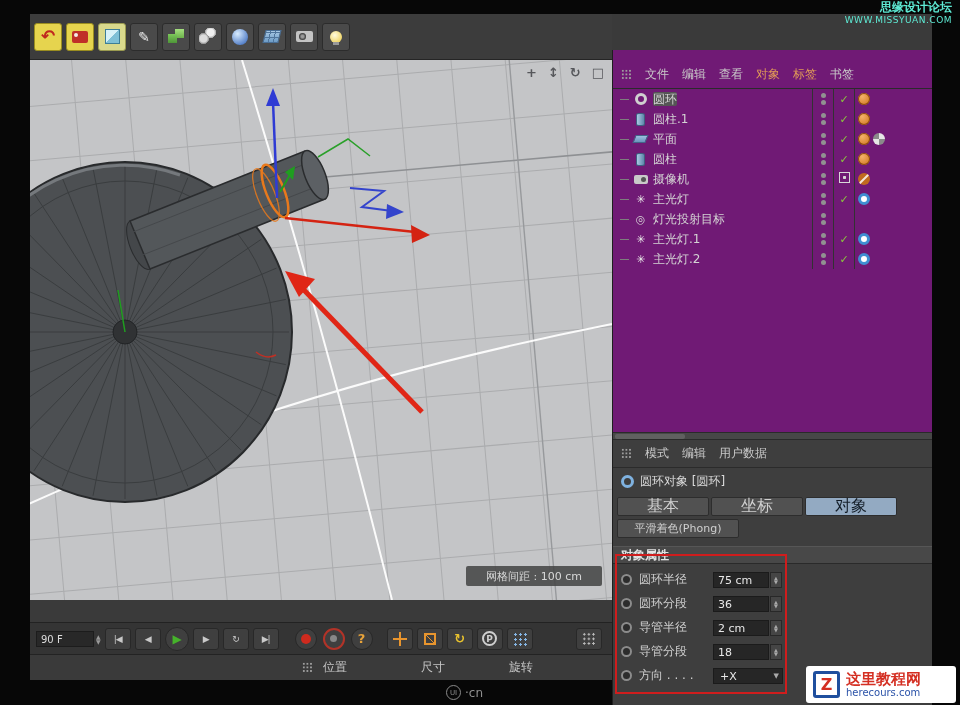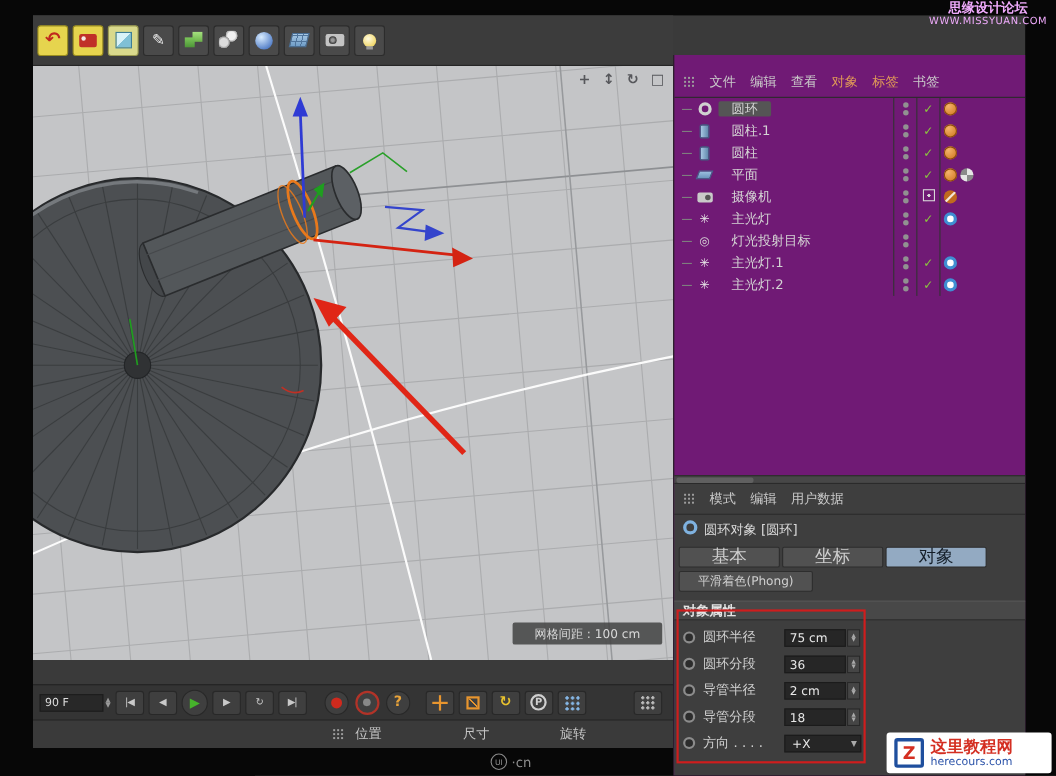--- a/index.html
+++ b/index.html
@@ -71,21 +71,21 @@
 
   
   #panel{position:absolute;left:582px;top:0;width:320px;height:666px;background:#701a75;border-left:1px solid #1e1e1e;margin-top:36px;}
   #om{position:absolute;left:0;top:0;width:100%;height:382px;overflow:hidden}
   #om-menu{display:flex;gap:13px;align-items:center;padding:16px 8px 5px 8px;font-size:12px;color:#c9c9c9;border-bottom:1px solid #2b2b2b}
   #om-menu .hlw{color:#e09a57}
   .om-row{display:flex;align-items:center;height:20px;font-size:12px;color:#d4d4d4}
   .twig{width:9px;border-top:1px solid #7e7e7e;margin:0 3px 0 7px}
   .oicon{width:17px;display:flex;justify-content:center;align-items:center;margin-right:4px}
   .oname{flex:1;white-space:nowrap;overflow:hidden}
-  .oname span{padding:0 12px;border-radius:2px}
+  .oname span{padding:0 0;border-radius:2px}
   .oname.sel span{background:#555555}
   .cdots{width:22px;height:100%;display:flex;flex-direction:column;align-items:center;justify-content:center;gap:2px;border-left:1px solid #323232;border-right:1px solid #323232}
   .cdots i{width:5px;height:5px;border-radius:50%;background:#919191}
   .cchk{width:20px;text-align:center;font-size:11px}
   .cchk.on::before{content:"✓";color:#8cc63e;font-weight:bold}
   .cchk.cam::before{content:"";display:inline-block;width:9px;height:9px;border:1px solid #d8d8d8;background:radial-gradient(#d8d8d8 1.4px,transparent 1.5px) center no-repeat}
   .ctags{width:78px;display:flex;align-items:center;gap:3px;padding-left:3px;border-left:1px solid #323232;height:100%}
   .tag{width:12px;height:12px;border-radius:50%;display:block}
   .tag.phong{background:radial-gradient(circle at 35% 30%,#f4b36a,#cc6f16);box-shadow:inset 0 0 0 1px #8a4a0e}
   .tag.comp{background:conic-gradient(#e6e6e6 0 90deg,#8a8a8a 0 180deg,#e6e6e6 0 270deg,#8a8a8a 0)}
@@ -102,41 +102,41 @@
   .ico-light::before{content:"✳"}
   .ico-ltarget{color:#d8d8d8;font-size:11px;line-height:1}
   .ico-ltarget::before{content:"◎"}
   .ico-sky{width:12px;height:12px;border-radius:50%;background:radial-gradient(circle at 35% 30%,#bcd8f2,#4a7cb4);display:block}
   #om-scroll{position:absolute;left:0;top:382px;width:100%;height:8px;background:#474747;border-top:1px solid #2a2a2a;border-bottom:1px solid #2a2a2a}
   #om-scroll i{position:absolute;left:2px;top:1px;width:70px;height:5px;background:#606060;border-radius:2px;display:block}
 
   
   #am{position:absolute;left:0;top:390px;width:100%;bottom:0;background:#3e3e3e}
   #am-menu{display:flex;gap:13px;align-items:center;padding:5px 8px;font-size:12px;color:#c9c9c9;border-bottom:1px solid #2b2b2b}
-  #am-title{display:flex;align-items:flex-start;gap:6px;padding:5px 8px 3px 8px;font-size:12px;color:#dcdcdc}
+  #am-title{display:flex;align-items:center;gap:6px;padding:5px 8px 3px 8px;font-size:12px;color:#dcdcdc}
   .ico-torus-b{width:13px;height:13px;border:3px solid #7fb2e0;border-radius:50%;display:block}
   #am-tabs{display:flex;gap:2px;margin:4px 4px 0 4px}
   .atab{width:92px;height:19px;background:#515151;color:#cfcfcf;font-size:16px;display:flex;align-items:center;justify-content:center;border:1px solid #2d2d2d;border-radius:2px}
   .atab.active{background:#93aac2;color:#141e28}
   #phong-row{margin:3px 4px 0 4px;display:flex}
   .atab.wide{width:122px;font-size:11px}
   #am-section{margin-top:8px;height:18px;background:#484848;border-top:1px solid #565656;border-bottom:1px solid #2a2a2a;color:#e4e4e4;font-size:12px;font-weight:bold;line-height:17px;padding-left:8px}
   .prow{display:flex;align-items:center;height:17px;margin:7px 0 0 8px;font-size:12px;color:#cfcfcf}
   .radio{width:11px;height:11px;border-radius:50%;border:2px solid #8c8c8c;background:#2c2c2c;margin-right:7px;display:block}
   .plabel{width:74px;white-space:nowrap}
   .pval{width:56px;height:16px;background:#262626;border:1px solid #1b1b1b;color:#e8e8e8;font-size:11px;line-height:15px;padding:0 4px}
   .pspin{width:12px;height:16px;background:#454545;border:1px solid #282828;margin-left:1px;display:flex;flex-direction:column;align-items:center;justify-content:center;line-height:4px}
   .pspin::before{content:"▲";font-size:5px;color:#aaa}
   .pspin::after{content:"▼";font-size:5px;color:#aaa}
   .pdrop{width:70px;height:16px;background:#262626;border:1px solid #1b1b1b;color:#e8e8e8;font-size:11px;line-height:15px;padding:0 14px 0 6px;position:relative}
   .pdrop::after{content:"▼";position:absolute;right:3px;top:0;font-size:7px;color:#aaa;line-height:15px}
   #redbox{position:absolute;left:2px;top:504px;width:172px;height:140px;border:2px solid #cf1d1d;pointer-events:none;z-index:6}
 
   
-  .wm-top{position:absolute;right:8px;top:1px;text-align:center;color:#f0abfc;line-height:1.15;z-index:20}
+  .wm-top{position:absolute;right:8px;top:1px;text-align:right;color:#5eead4;line-height:1.15;z-index:20}
   .wm-top .l1{font-size:12px;font-weight:bold}
   .wm-top .l2{font-size:9px;letter-spacing:.5px}
   .wm-br{position:absolute;right:4px;bottom:2px;width:150px;height:37px;background:#fff;border-radius:3px;display:flex;align-items:center;gap:6px;padding:2px 7px;z-index:20}
   .wm-logo{width:27px;height:27px;border:3px solid #1f4f9e;border-radius:3px;color:#d42f22;font-weight:bold;font-size:16px;display:flex;align-items:center;justify-content:center}
   .wm-site{color:#d42f22;font-size:15px;font-weight:bold;line-height:1.1}
   .wm-url{color:#2a52a8;font-size:10px;line-height:1.1}
   .wm-center{position:absolute;left:446px;bottom:5px;display:flex;align-items:flex-end;gap:4px;color:#909090;z-index:20}
   .uic{width:15px;height:15px;border:1.5px solid #8a8a8a;border-radius:50%;font-size:7px;display:flex;align-items:center;justify-content:center}
   .uitxt{font-size:12px}
 </style>
@@ -402,47 +402,47 @@
               </span>
             <span class="cchk on"></span>
             <span class="ctags">
                 <i class="tag phong"></i>
               </span>
           </div>
 
           <div class="om-row">
             <span class="twig"></span>
             <span class="oicon">
-                <i class="ico-cyl"></i>
-              </span>
-            <span class="oname"><span>圆柱</span></span>
-            <span class="cdots">
-                <i></i>
-                <i></i>
-              </span>
-            <span class="cchk on"></span>
-            <span class="ctags">
-                <i class="tag phong"></i>
-              </span>
-          </div>
-
-          <div class="om-row">
-            <span class="twig"></span>
-            <span class="oicon">
                 <i class="ico-plane"></i>
               </span>
             <span class="oname"><span>平面</span></span>
             <span class="cdots">
                 <i></i>
                 <i></i>
               </span>
             <span class="cchk on"></span>
             <span class="ctags">
                 <i class="tag phong"></i>
                 <i class="tag comp"></i>
+              </span>
+          </div>
+
+          <div class="om-row">
+            <span class="twig"></span>
+            <span class="oicon">
+                <i class="ico-cyl"></i>
+              </span>
+            <span class="oname"><span>圆柱</span></span>
+            <span class="cdots">
+                <i></i>
+                <i></i>
+              </span>
+            <span class="cchk on"></span>
+            <span class="ctags">
+                <i class="tag phong"></i>
               </span>
           </div>
 
           <div class="om-row">
             <span class="twig"></span>
             <span class="oicon">
                 <i class="ico-cam"></i>
               </span>
             <span class="oname"><span>摄像机</span></span>
             <span class="cdots">

